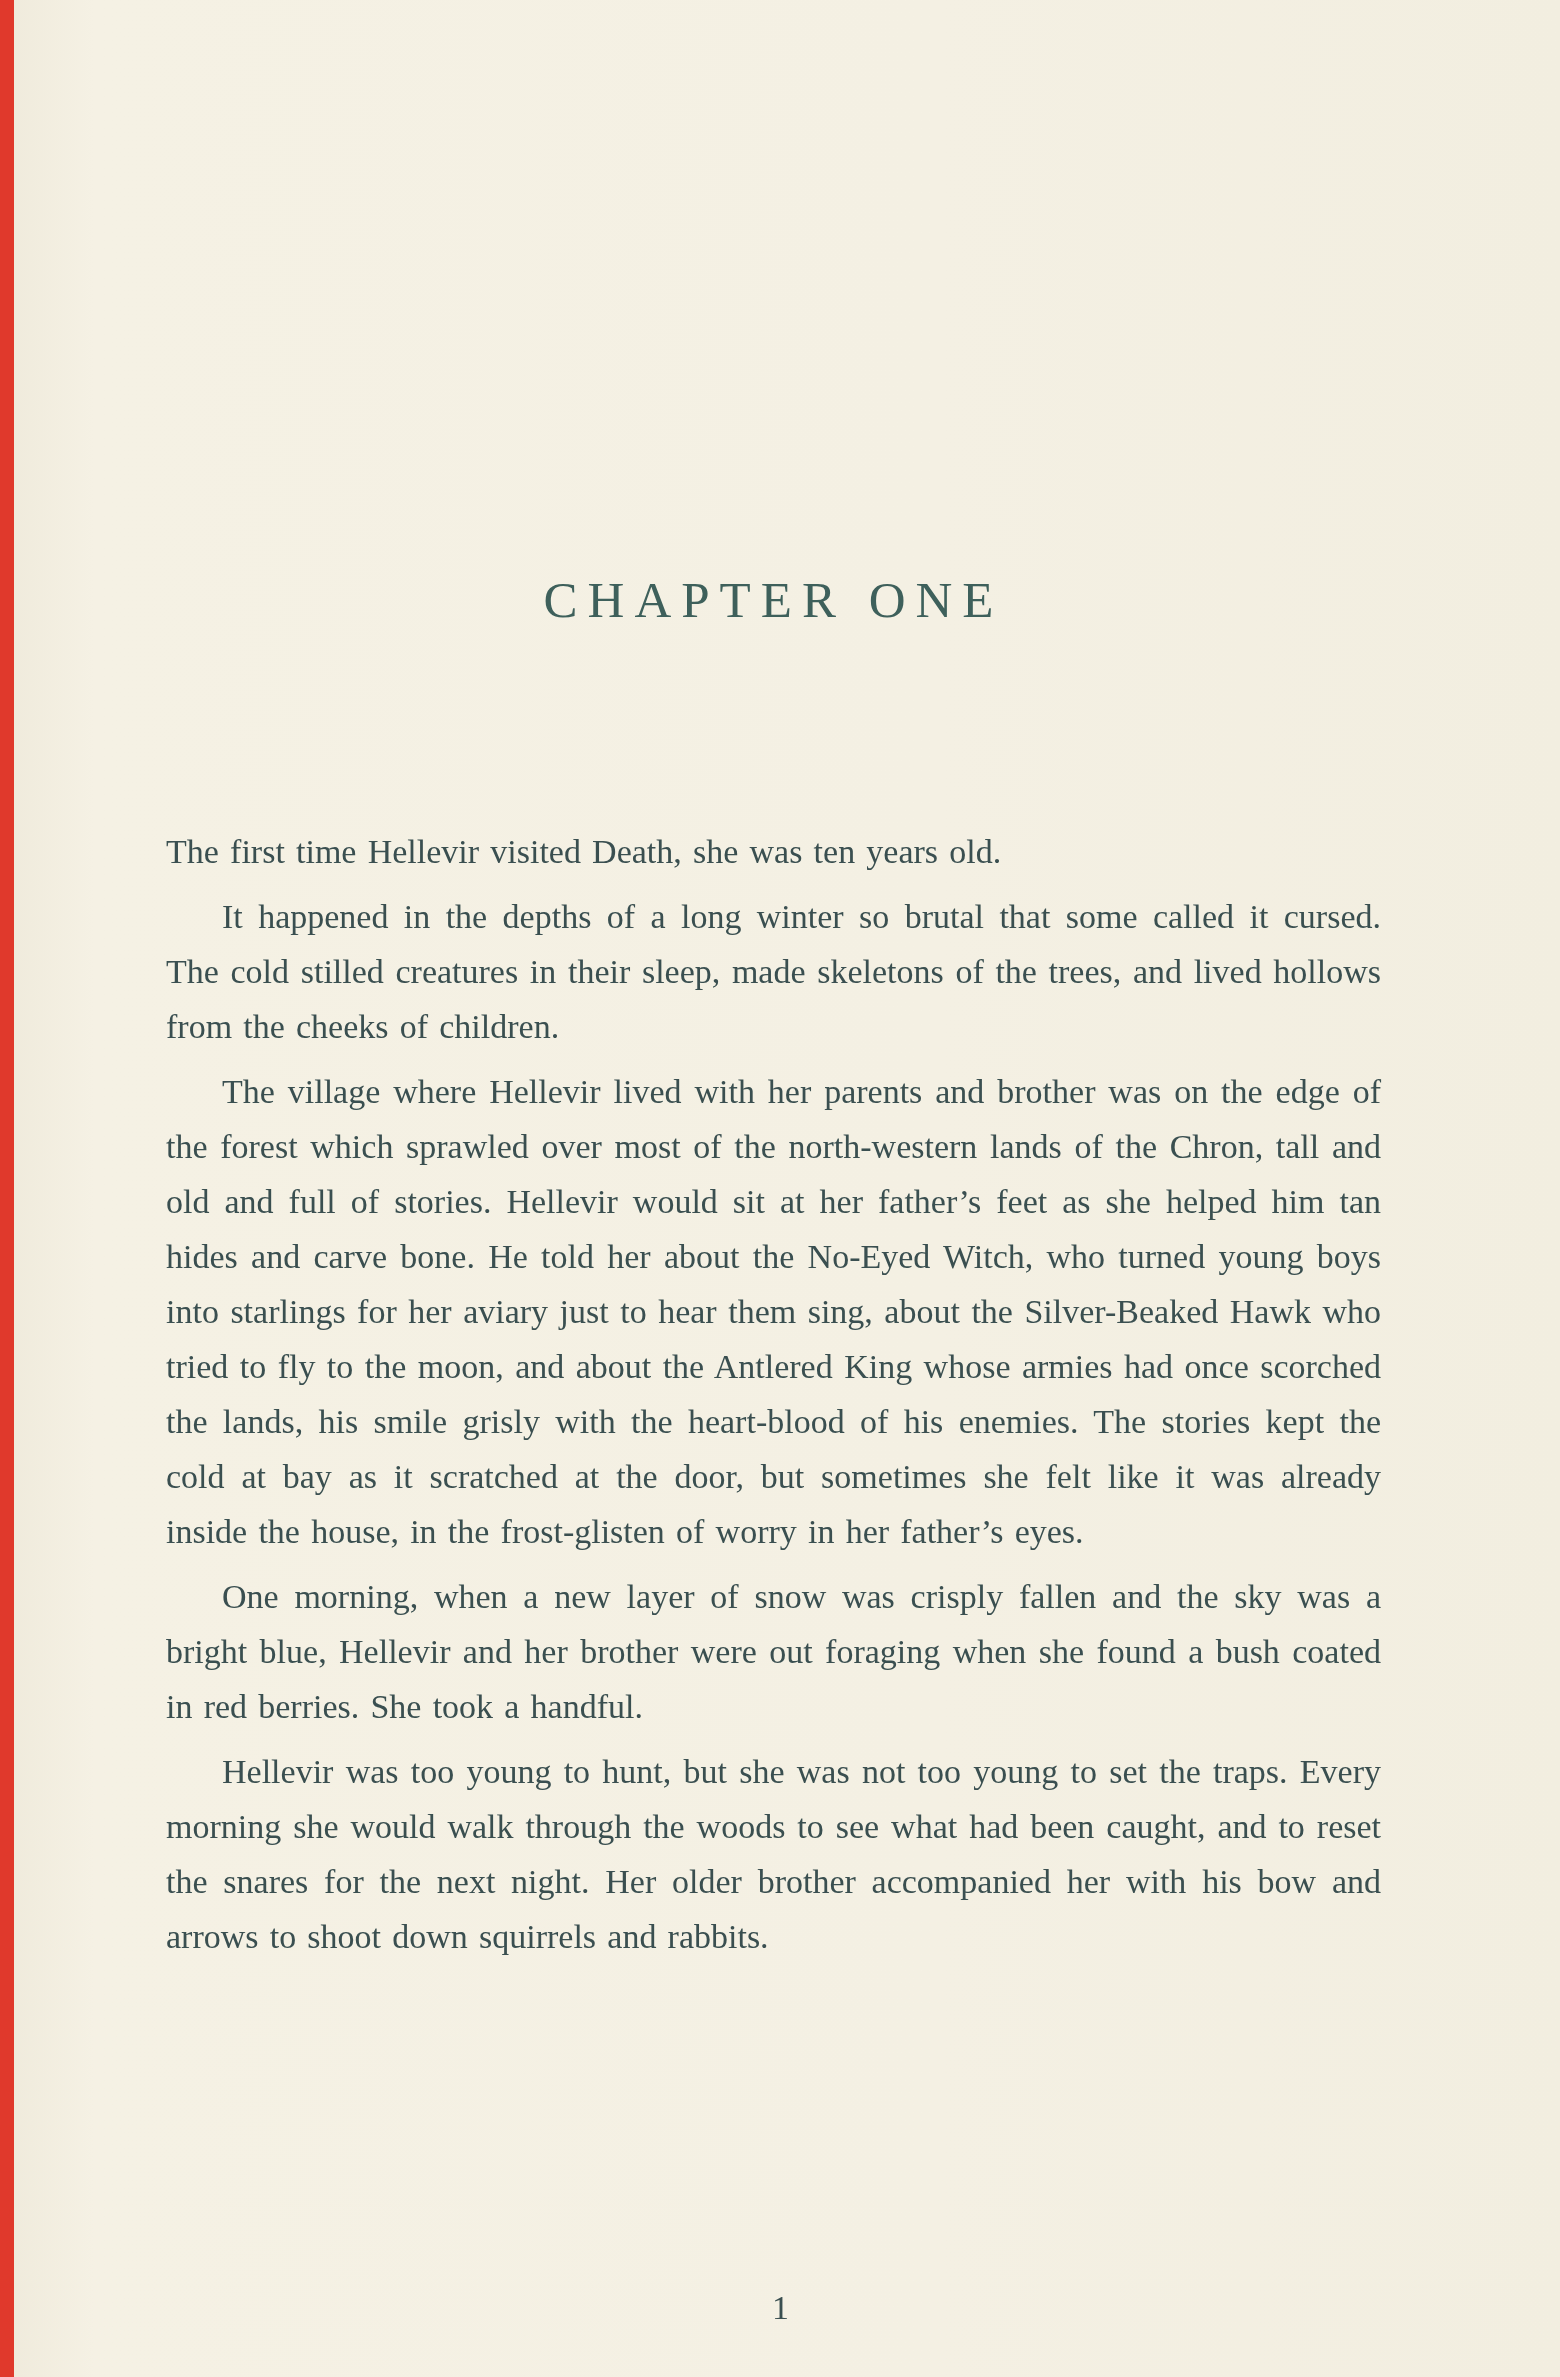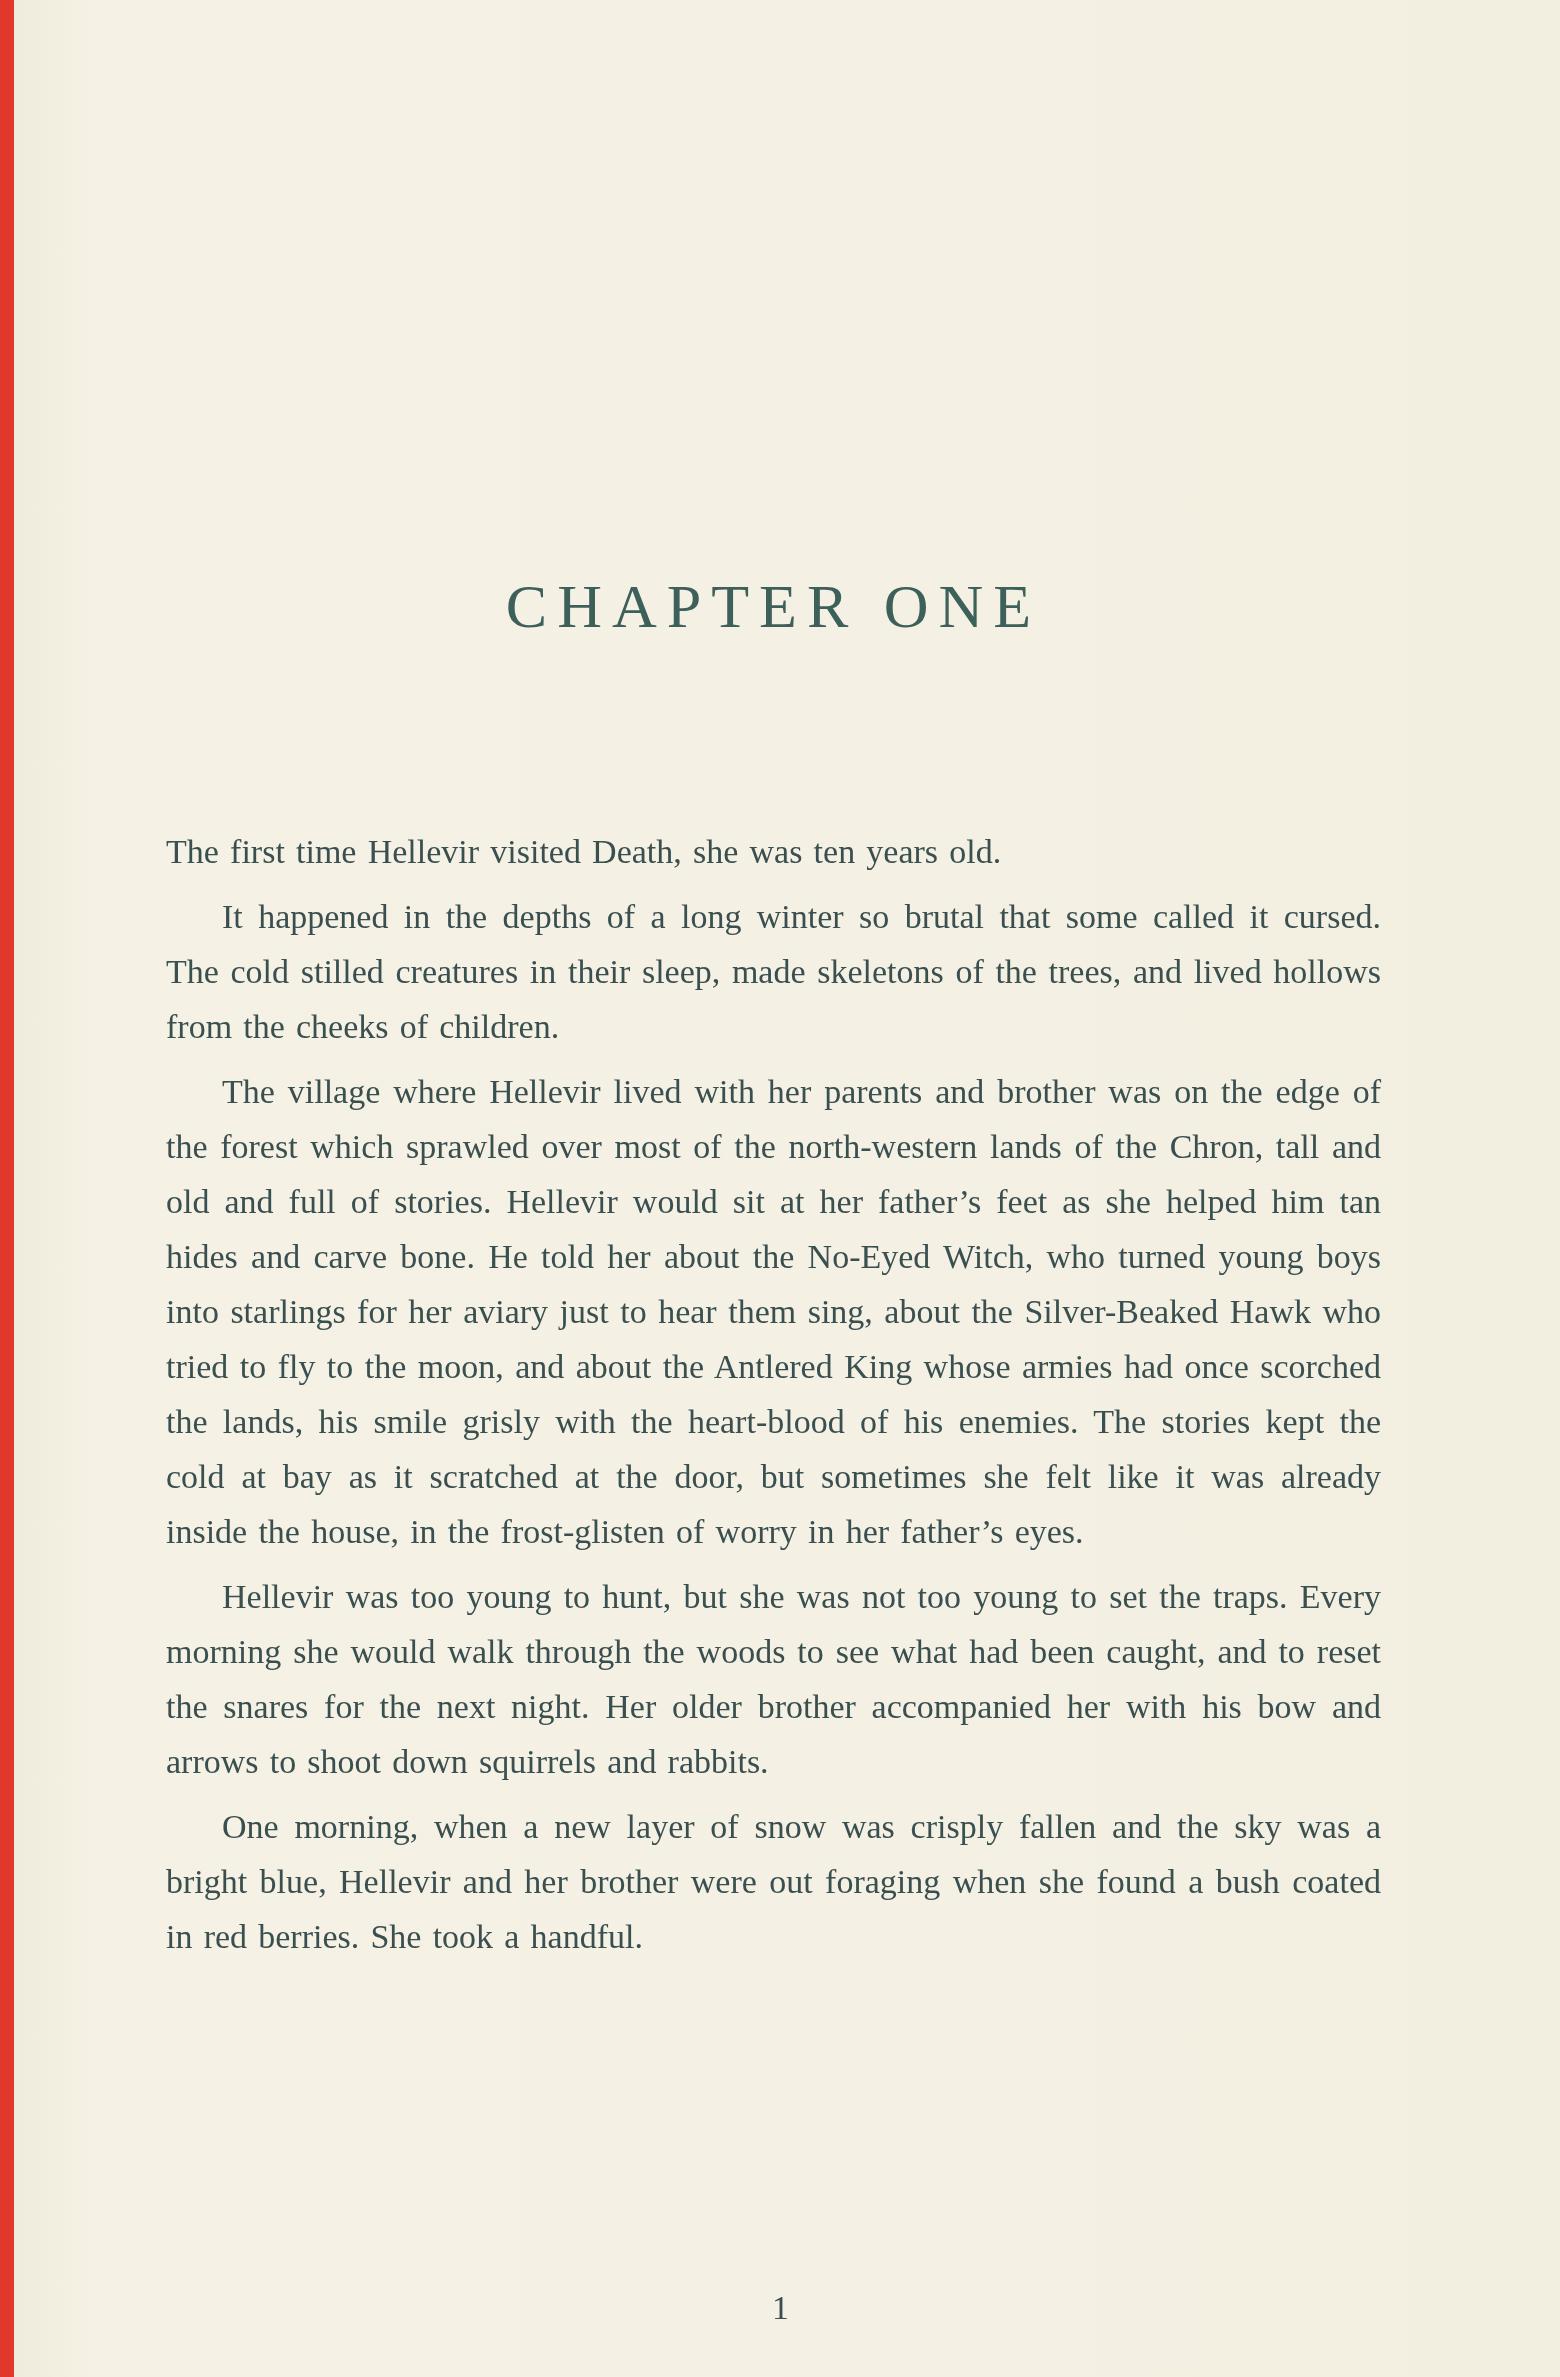--- a/index.html
+++ b/index.html
@@ -23,21 +23,21 @@
     width: 13.6px;
     height: 100%;
   }
   .chapter-title {
     position: absolute;
     top: 571px;
     left: 156px;
     width: 1235px;
     margin: 0;
     text-align: center;
-    font-size: 62px;
+    font-size: 51px;
     font-weight: 400;
     letter-spacing: 10px;
   }
   .text-block {
     position: absolute;
     top: 814px;
     left: 156px;
     width: 1235px;
     font-size: 34px;
     line-height: 55px;
@@ -65,20 +65,20 @@
 <div class="page">
 
   <div class="spine-strip" style="background: rgb(224, 57, 44);"></div>
 
   <h1 class="chapter-title" style="color: rgb(62, 96, 91);">CHAPTER ONE</h1>
 
   <div class="text-block" style="color: rgb(58, 79, 80);">
     <p>The first time Hellevir visited Death, she was ten years old.</p>
     <p class="indent">It happened in the depths of a long winter so brutal that some called it cursed. The cold stilled creatures in their sleep, made skeletons of the trees, and lived hollows from the cheeks of children.</p>
     <p class="indent">The village where Hellevir lived with her parents and brother was on the edge of the forest which sprawled over most of the north-western lands of the Chron, tall and old and full of stories. Hellevir would sit at her father’s feet as she helped him tan hides and carve bone. He told her about the No-Eyed Witch, who turned young boys into starlings for her aviary just to hear them sing, about the Silver-Beaked Hawk who tried to fly to the moon, and about the Antlered King whose armies had once scorched the lands, his smile grisly with the heart-blood of his enemies. The stories kept the cold at bay as it scratched at the door, but sometimes she felt like it was already inside the house, in the frost-glisten of worry in her father’s eyes.</p>
+    <p class="indent">One morning, when a new layer of snow was crisply fallen and the sky was a bright blue, Hellevir and her brother were out foraging when she found a bush coated in red berries. She took a handful.</p>
     <p class="indent">Hellevir was too young to hunt, but she was not too young to set the traps. Every morning she would walk through the woods to see what had been caught, and to reset the snares for the next night. Her older brother accompanied her with his bow and arrows to shoot down squirrels and rabbits.</p>
-    <p class="indent">One morning, when a new layer of snow was crisply fallen and the sky was a bright blue, Hellevir and her brother were out foraging when she found a bush coated in red berries. She took a handful.</p>
   </div>
 
   <div class="page-number" style="color: rgb(58, 79, 80);">1</div>
 
 </div>
 
 
 </body></html>

